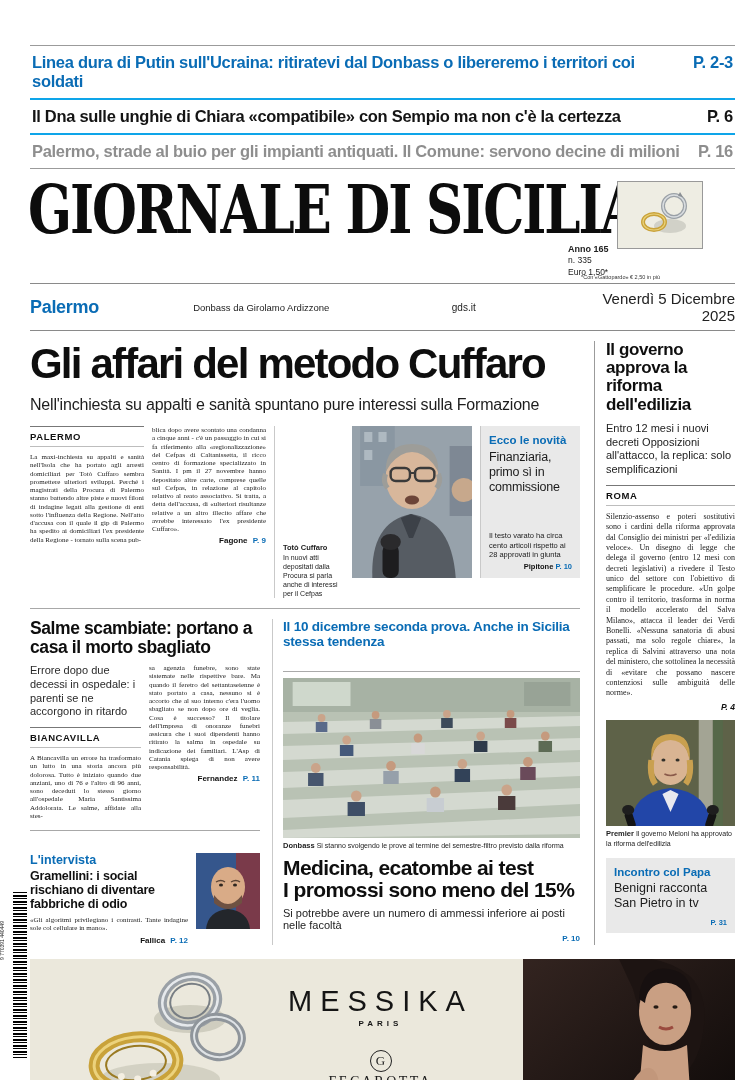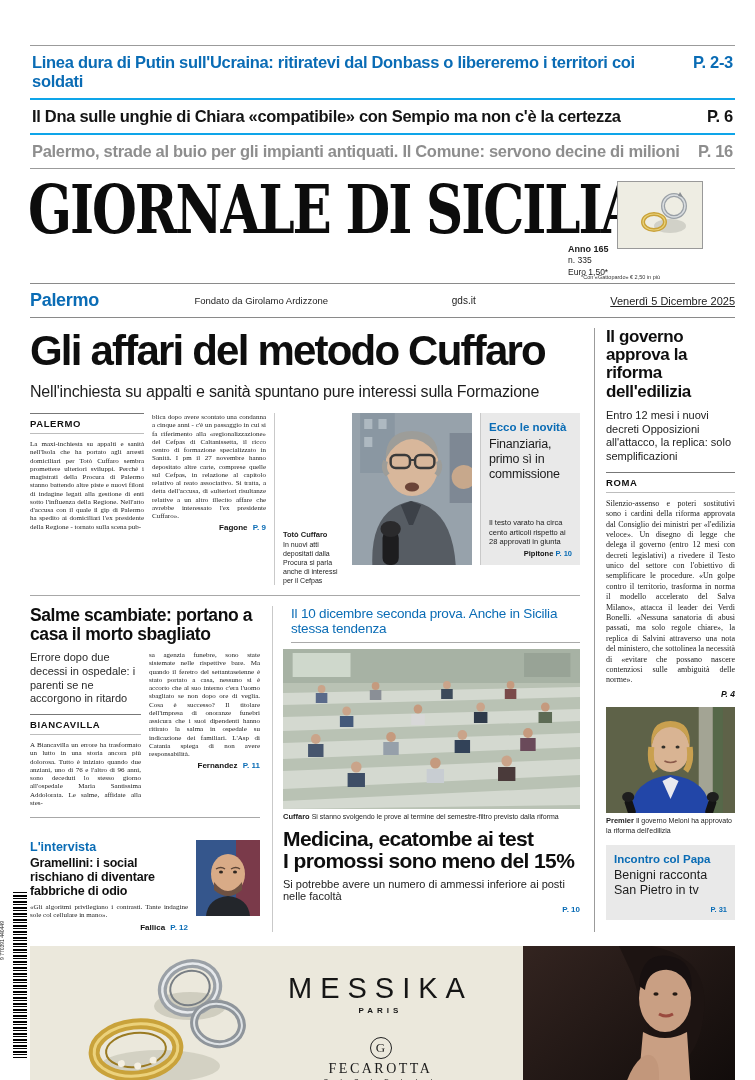--- a/index.html
+++ b/index.html
@@ -29,21 +29,21 @@
   .mh-price b{font-size:9px;}
   .mh-note{position:absolute;left:430px;top:97px;width:200px;text-align:right;font-size:5.5px;color:#333;}
   .mh-img{position:absolute;right:32px;top:4px;width:84px;height:66px;border:1px solid #999;background:#efeee4;}
 
   
   .dateline{margin-top:2px;border-top:1px solid #8a8a8a;border-bottom:1px solid #8a8a8a;
             display:grid;grid-template-columns:130px 1fr 1fr 170px;align-items:center;padding:6px 0;}
   .dl-ed{color:#0a6cb5;font-size:18px;font-weight:700;letter-spacing:-0.3px;}
   .dl-f{font-size:9.5px;color:#222;text-align:center;}
   .dl-s{font-size:10px;color:#222;text-align:center;}
-  .dl-d{font-size:11px;color:#222;text-align:right;text-decoration:underline;}
+  .dl-d{font-size:15px;color:#222;text-align:right;}
 
   
   .main{display:grid;grid-template-columns:550px 1fr;column-gap:14px;margin-top:10px;}
   .leftzone{min-width:0;}
   .rightcol{border-left:1px solid #9b9b9b;padding-left:11px;min-width:0;}
 
   .lead-hl{font-size:42px;font-weight:700;letter-spacing:-1.8px;line-height:1.0;color:#0e0e0e;margin-top:2px;}
   .lead-sub{font-size:16px;font-weight:400;color:#1d1d1d;margin-top:11px;letter-spacing:-0.2px;}
 
   .seclabel{font-size:9.5px;font-weight:700;letter-spacing:0.6px;color:#111;
@@ -75,22 +75,22 @@
   .salme-hl{font-size:17.5px;font-weight:700;letter-spacing:-0.4px;line-height:1.06;color:#0e0e0e;}
   .salme-cols{display:grid;grid-template-columns:111px 111px;column-gap:8px;margin-top:8px;}
   .salme-deck{font-size:11px;line-height:1.25;color:#2a2a2a;margin-bottom:8px;}
   .iv{display:flex;gap:8px;margin-top:22px;}
   .iv-kick{color:#0a6cb5;font-weight:700;font-size:12.5px;}
   .iv-hl{font-size:12.5px;font-weight:700;line-height:1.12;letter-spacing:-0.2px;margin-top:2px;}
   .iv-body{margin-top:5px;}
   .iv-photo{width:64px;height:76px;flex:none;}
 
   .med{border-left:1px solid #c9c9c9;padding-left:10px;min-width:0;}
-  .med-banner{color:#0a6cb5;font-weight:400;font-size:13.5px;letter-spacing:-0.2px;
-              padding-bottom:6px;border-bottom:1px solid #aaa;margin-left:8px;}
+  .med-banner{color:#0a6cb5;font-weight:700;font-size:13.5px;letter-spacing:-0.2px;
+              padding-bottom:22px;border-bottom:1px solid #aaa;}
   .med-photo{width:100%;height:160px;display:block;margin-top:6px;}
   .med-cap{font-size:7px;color:#222;margin-top:3px;border-bottom:0;}
   .med-cap b{font-size:7.5px;}
   .med-hl{font-size:21px;font-weight:700;letter-spacing:-0.6px;line-height:1.04;color:#0e0e0e;margin-top:7px;}
   .med-deck{font-size:11px;color:#222;margin-top:6px;}
   .med-pg{text-align:right;font-size:8px;font-weight:700;color:#0a6cb5;margin-top:3px;}
 
   
   .rc-title{font-size:17px;font-weight:700;line-height:1.07;letter-spacing:-0.4px;color:#0e0e0e;}
   .rc-deck{font-size:11px;line-height:1.25;color:#222;margin:8px 0;}
@@ -158,21 +158,21 @@
         <circle cx="56" cy="24" r="11" fill="none" stroke="#d9dde0" stroke-width="1.5"></circle>
         <ellipse cx="36" cy="40" rx="11" ry="8" fill="none" stroke="#c9a23a" stroke-width="4"></ellipse>
         <ellipse cx="36" cy="40" rx="11" ry="8" fill="none" stroke="#e9d27a" stroke-width="1.2"></ellipse>
         <path d="M62 10 l3 5 -5 -1 z" fill="#8a8f94"></path>
       </svg>
     </div>
   </div>
 
   <div class="dateline">
     <span class="dl-ed">Palermo</span>
-    <span class="dl-f">Fondato da Girolamo Ardizzone</span>
+    <span class="dl-f">Donbass da Girolamo Ardizzone</span>
     <span class="dl-s">gds.it</span>
     <span class="dl-d">Venerdì 5 Dicembre 2025</span>
   </div>
 
   <div class="main">
     <div class="leftzone">
 
       <div class="lead-hl">Gli affari del metodo Cuffaro</div>
       <div class="lead-sub">Nell'inchiesta su appalti e sanità spuntano pure interessi sulla Formazione</div>
 
@@ -314,21 +314,21 @@
                 <rect x="246" y="89" width="16" height="13" fill="#6a4a5a"></rect>
               <circle cx="76" cy="118" r="5.5" fill="#caa48a"></circle>
                 <rect x="67" y="124" width="18" height="14" fill="#3e4e66"></rect>
               <circle cx="158" cy="114" r="5.5" fill="#c59a7e"></circle>
                 <rect x="149" y="120" width="18" height="14" fill="#c8cdd2"></rect>
               <circle cx="232" cy="112" r="5.5" fill="#caa48a"></circle>
                 <rect x="223" y="118" width="18" height="14" fill="#4a3a3a"></rect>
             </g>
           </svg>
           <div class="med-cap">
-            <b>Cuffaro</b>
+            <b>Donbass</b>
             <span>Si stanno svolgendo le prove al termine del semestre-filtro previsto dalla riforma</span>
           </div>
           <div class="med-hl">
             <div>Medicina, ecatombe ai test</div>
             <div>I promossi sono meno del 15%</div>
           </div>
           <div class="med-deck">Si potrebbe avere un numero di ammessi inferiore ai posti nelle facoltà</div>
           <div class="med-pg">P. 10</div>
         </div>
       </div>

